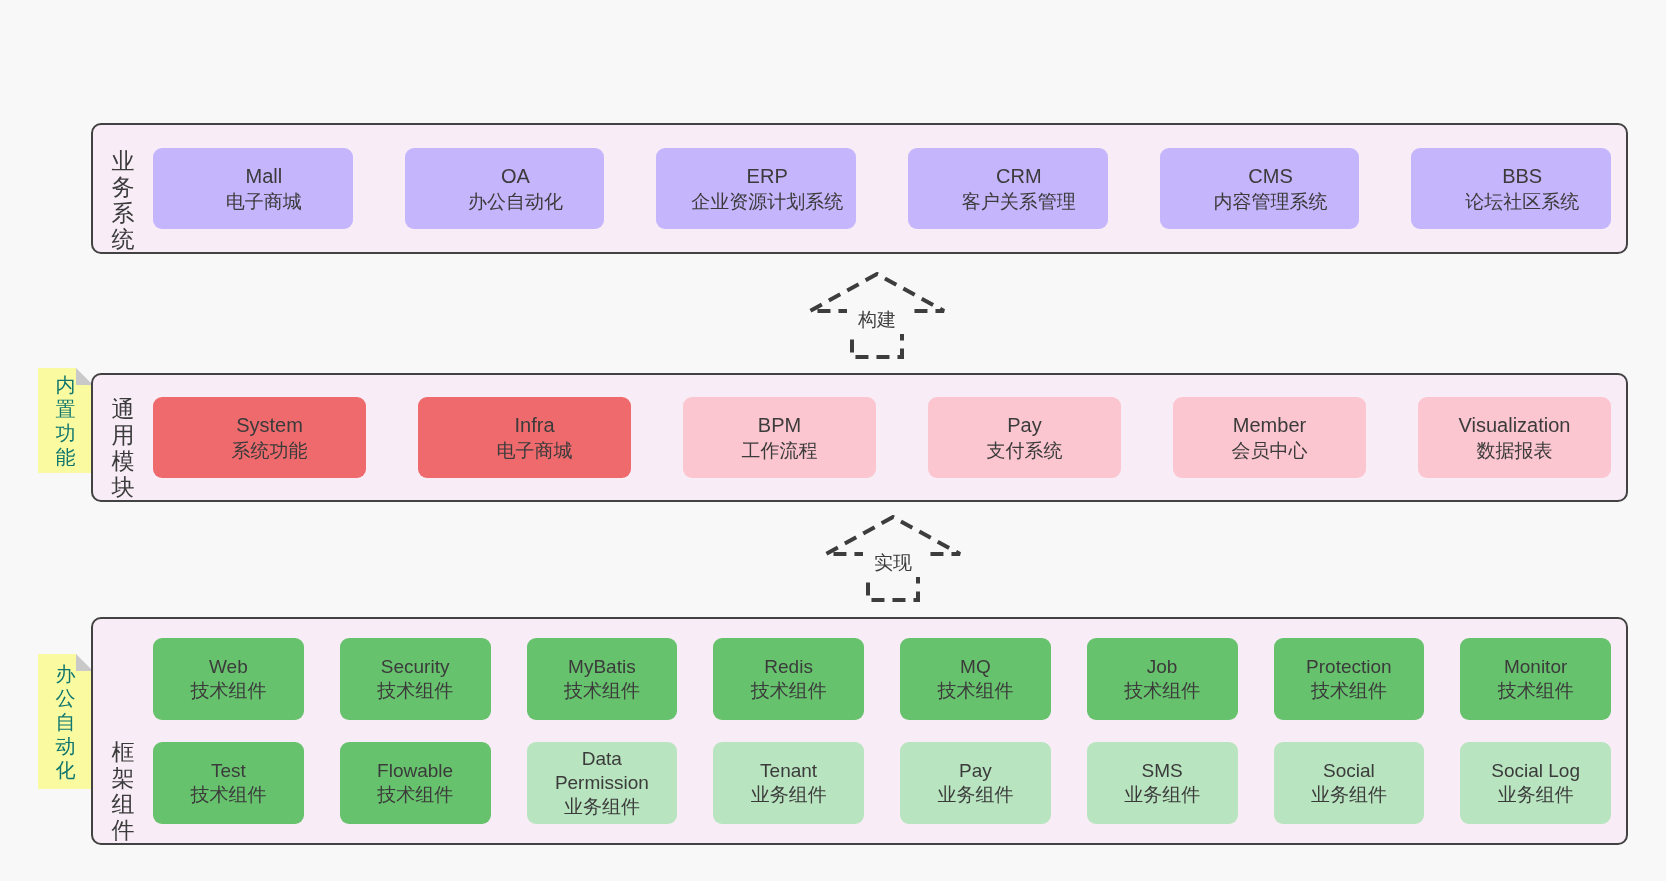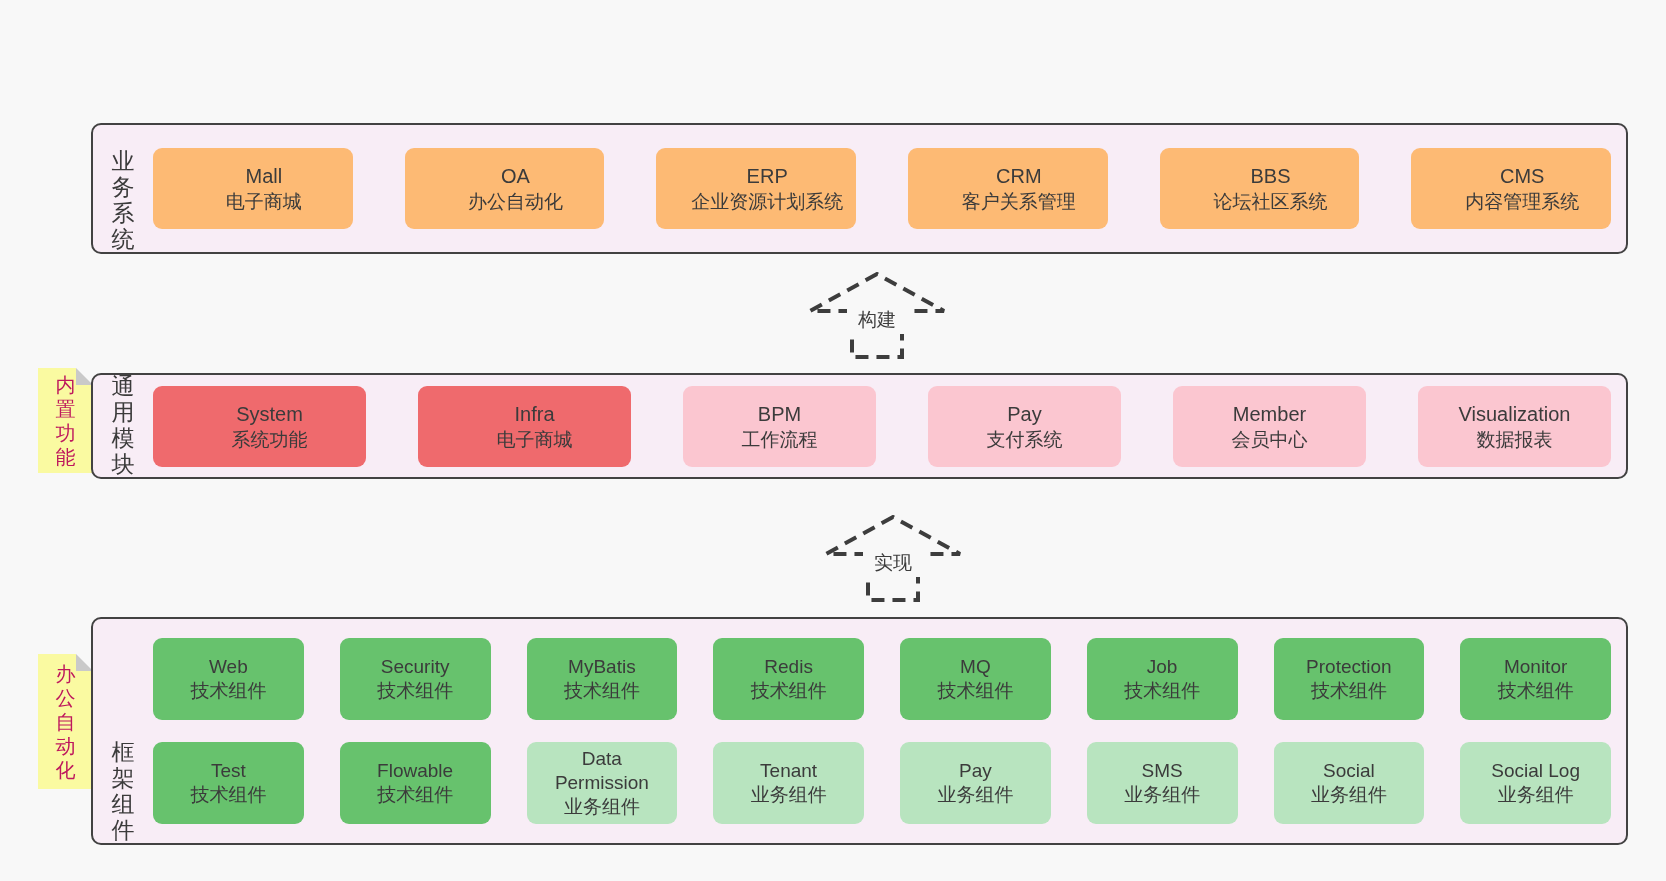--- a/index.html
+++ b/index.html
@@ -18,21 +18,21 @@
   .layer{
     position:absolute;
     left:91px;width:1537px;
     background:#f8edf6;
     border:2px solid #424242;
     border-radius:10px;
     box-sizing:border-box;
     display:flex;
   }
   #layer-business{top:123px;height:131px;}
-  #layer-modules{top:373px;height:106px;}
+  #layer-modules{top:373px;height:129px;}
   #layer-components{top:617px;height:228px;}
 
   .label-col{
     width:60px;flex:0 0 60px;
     display:flex;align-items:flex-end;justify-content:center;
   }
   .vlabel{
     width:25px;
     font-size:23px;line-height:26px;
     text-align:center;word-break:break-all;
@@ -57,21 +57,21 @@
     display:flex;flex-direction:column;
     align-items:center;justify-content:center;
     text-align:center;
     padding:0 8px;box-sizing:border-box;
   }
   .box-grid .box{height:82px;flex:none;}
   .box .en{font-size:20px;line-height:26px;}
   .box .zh{font-size:19px;line-height:25px;}
   .box-grid .box .en{font-size:19px;line-height:24px;}
   .box-grid .box .zh{font-size:19px;line-height:24px;}
-  .blue{background:#fdba74;padding-left:30px;}
+  .blue{background:#c4b5fd;padding-left:30px;}
   .red{background:#ef6a6d;padding-left:28px;}
   .pink{background:#fbc6d0;}
   .green{background:#67c26d;text-align:center;}
   .lightgreen{background:#b8e4bf;}
 
   
   .sticky{
     position:absolute;
     left:38px;width:55px;
     background:#fafaa1;
@@ -83,21 +83,21 @@
     border-style:solid;
     border-width:0 17px 17px 0;
     border-color:#f8f8f8 #f8f8f8 #c9c9c9 #c9c9c9;
   }
   #sticky-modules{top:368px;height:105px;}
   #sticky-components{top:654px;height:135px;}
   .sticky .vtext{
     width:22px;
     font-size:20px;line-height:24px;
     text-align:center;word-break:break-all;
-    color:#be185d;
+    color:#0f766e;
   }
   
   .arrow{position:absolute;}
   .arrow path{fill:none;stroke:#3d3d3d;stroke-width:4;stroke-dasharray:13 8;}
   .arrow text{font-family:"Liberation Sans","DejaVu Sans",sans-serif;font-size:19px;fill:#3d3d3d;}
 </style>
 </head>
 <body>
 
 <div id="stage">
@@ -124,26 +124,26 @@
       </div>
       <div class="box blue">
         <div class="en">ERP</div>
         <div class="zh">企业资源计划系统</div>
       </div>
       <div class="box blue">
         <div class="en">CRM</div>
         <div class="zh">客户关系管理</div>
       </div>
       <div class="box blue">
+        <div class="en">CMS</div>
+        <div class="zh">内容管理系统</div>
+      </div>
+      <div class="box blue">
         <div class="en">BBS</div>
         <div class="zh">论坛社区系统</div>
-      </div>
-      <div class="box blue">
-        <div class="en">CMS</div>
-        <div class="zh">内容管理系统</div>
       </div>
     </div>
   </div>
 
   <svg class="arrow" style="left:807px;top:272px" width="140" height="88">
     <path d="M70 2 L3 39 L45 39 L45 85 L95 85 L95 39 L137 39 Z"></path>
     <rect x="40" y="36" width="60" height="26" fill="#f8f8f8"></rect>
     <text x="70" y="54" text-anchor="middle">构建</text>
   </svg>
 

